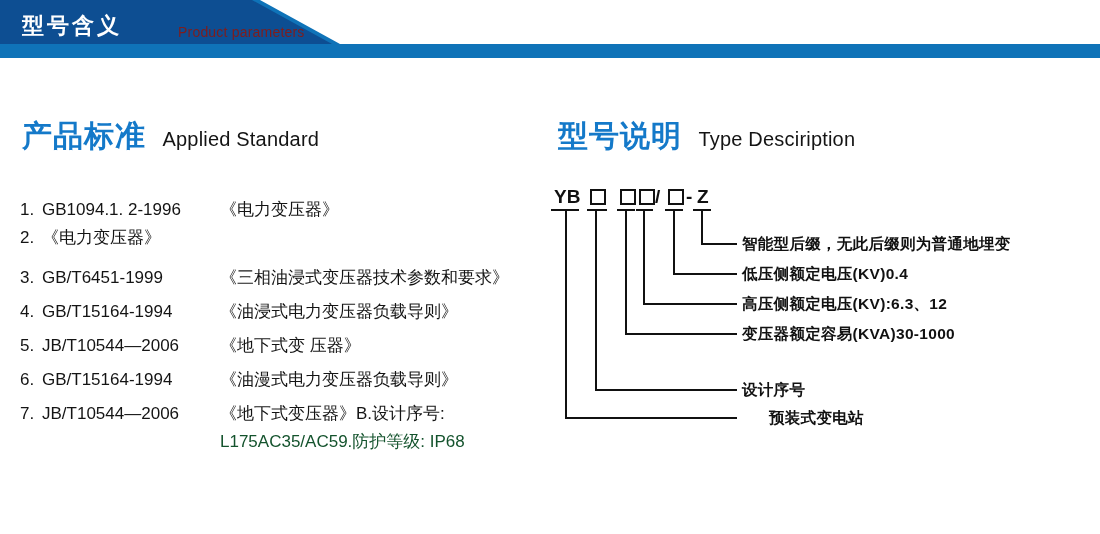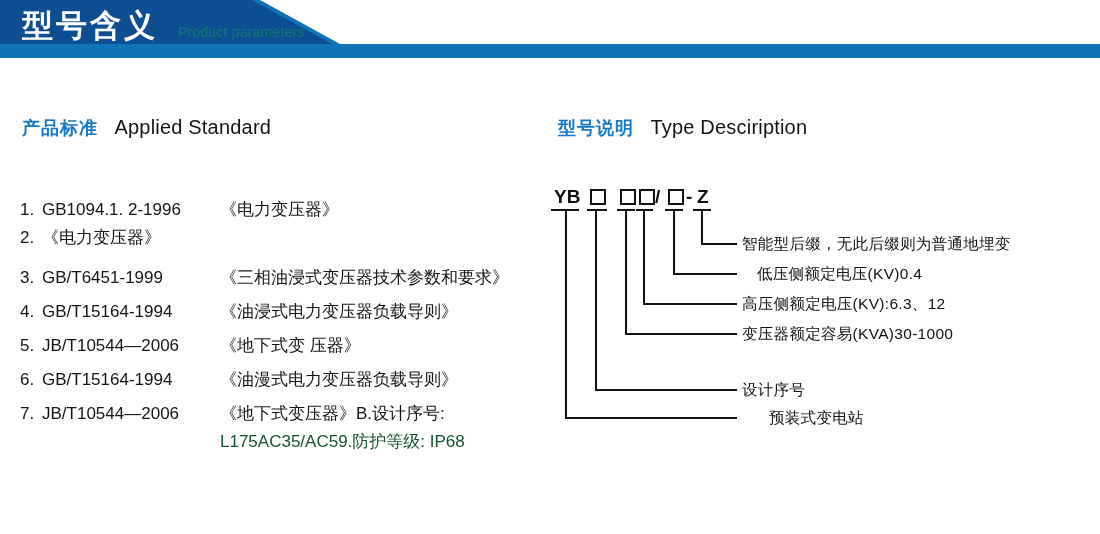--- a/index.html
+++ b/index.html
@@ -23,44 +23,44 @@
     left: 0; top: 0;
     width: 1100px;
     height: 58px;
   }
   .banner-svg { display: block; }
 
   .banner-title {
     position: absolute;
     left: 22px;
     top: 7px;
-    font-size: 31px;
+    font-size: 22px;
     font-weight: bold;
     color: #ffffff;
     letter-spacing: 3px;
     line-height: 38px;
     white-space: nowrap;
   }
   .banner-sub {
     position: absolute;
     left: 178px;
     top: 24px;
     font-size: 14px;
-    color: #0f766e;
+    color: #7f1d1d;
     letter-spacing: .2px;
     white-space: nowrap;
   }
 
   
   .sec-head {
     position: absolute;
     white-space: nowrap;
   }
   .sec-head .cn {
-    font-size: 18px;
+    font-size: 30px;
     font-weight: bold;
     color: #1479c9;
     letter-spacing: 1px;
   }
   .sec-head .en {
     font-size: 20px;
     color: #141414;
     margin-left: 12px;
     letter-spacing: .2px;
   }
@@ -127,21 +127,21 @@
     margin-bottom: 2px;
   }
   .diagram-svg {
     position: absolute;
     left: 0;
     top: 0;
   }
   .lead-label {
     position: absolute;
     font-size: 15.5px;
-    font-weight: normal;
+    font-weight: bold;
     color: #111111;
     white-space: nowrap;
     letter-spacing: .3px;
   }
 </style>
 </head>
 <body>
 
 <div class="banner">
   <svg class="banner-svg" width="1100" height="58" viewBox="0 0 1100 58" xmlns="http://www.w3.org/2000/svg">
@@ -256,21 +256,21 @@
       <path d="M86,24 L86,148 L196,148"></path>
 
       <path d="M56,24 L56,204 L196,204"></path>
 
       <path d="M26,24 L26,232 L196,232"></path>
     </g>
   </svg>
 
   <div class="lead-label" style="left:202px; top:48px;">智能型后缀，无此后缀则为普通地埋变</div>
 
-  <div class="lead-label" style="left:217px; top:78px;">低压侧额定电压(KV)0.4</div>
+  <div class="lead-label" style="left:202px; top:78px;">低压侧额定电压(KV)0.4</div>
 
   <div class="lead-label" style="left:202px; top:108px;">高压侧额定电压(KV):6.3、12</div>
 
   <div class="lead-label" style="left:202px; top:138px;">变压器额定容易(KVA)30-1000</div>
 
   <div class="lead-label" style="left:202px; top:194px;">设计序号</div>
 
   <div class="lead-label" style="left:202px; top:222px;margin-left:27px;">预装式变电站</div>
 
 </div>

